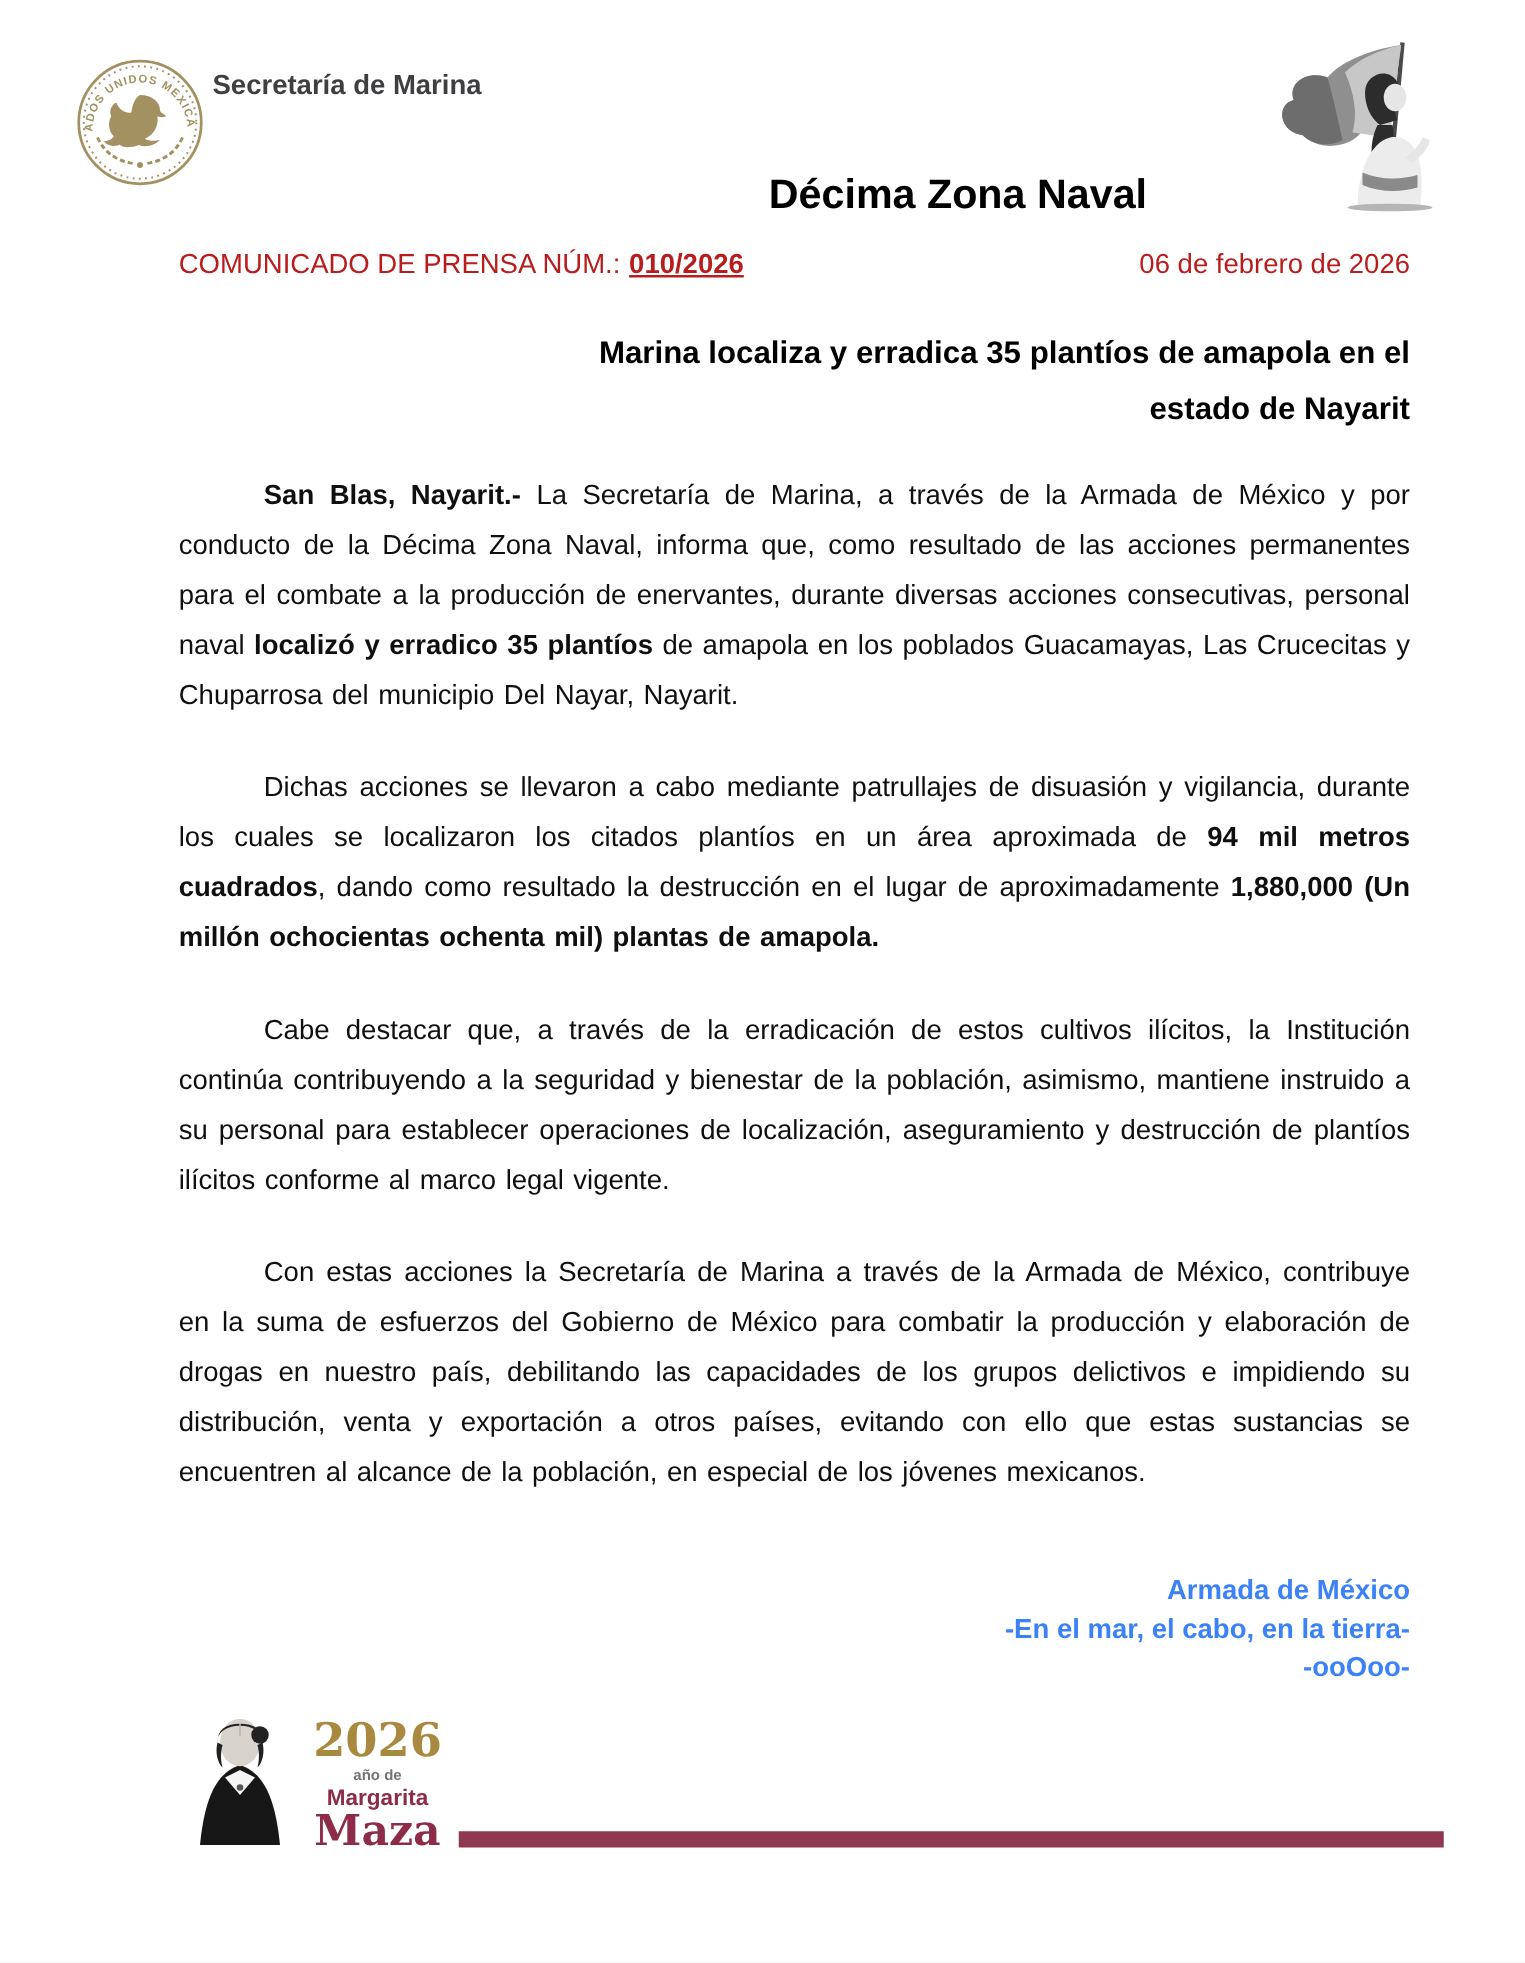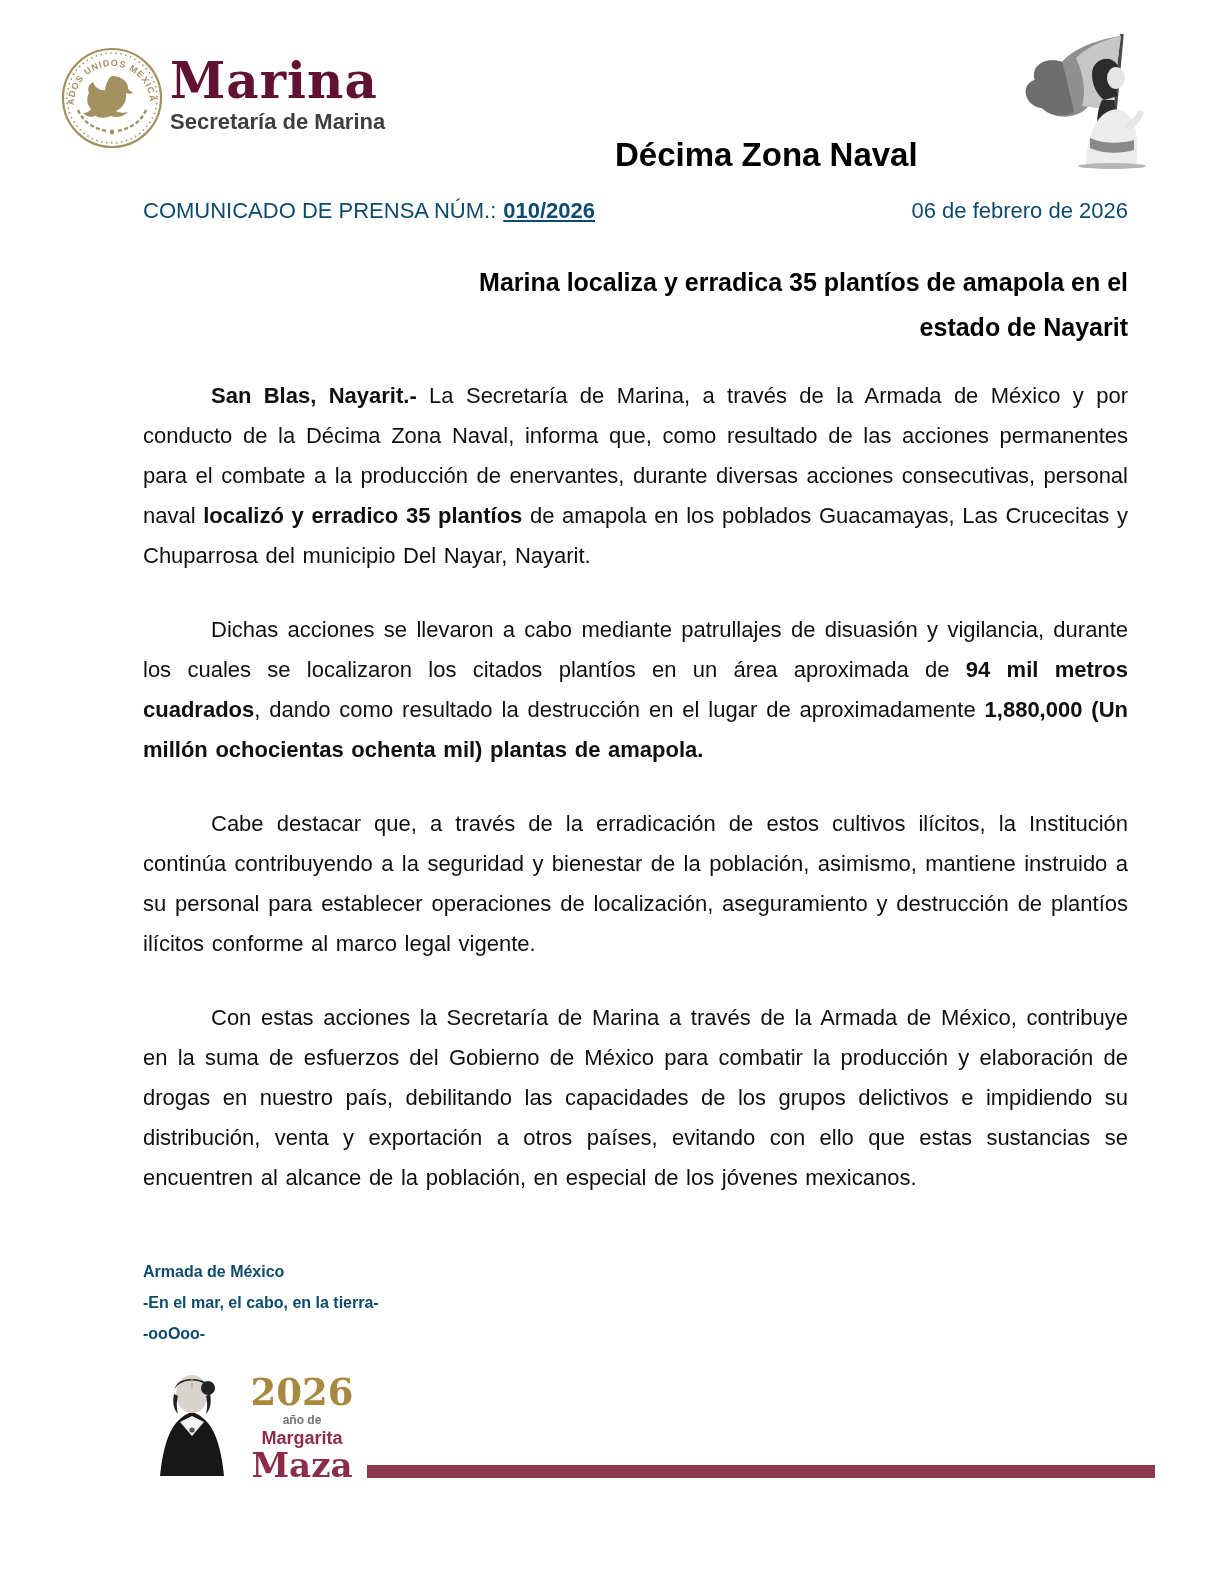--- a/index.html
+++ b/index.html
@@ -21,36 +21,36 @@
 
   .flag-art { position:absolute; left:1006px; top:30px; width:158px; height:140px; }
 
   .zone-title {
     position:absolute; left:615px; top:136px; margin:0;
     font-size:33px; font-weight:700; color:#000; white-space:nowrap;
   }
 
   .bulletin-row {
     position:absolute; left:143px; top:198px; width:985px;
-    display:flex; justify-content:space-between; font-size:22px; color:#0c4a6e;
+    display:flex; justify-content:space-between; font-size:22px; color:#b91c1c;
   }
   .bulletin-label { margin-right:7px; }
   .bulletin-number { font-weight:700; text-decoration:underline; }
 
   
   main { position:absolute; left:143px; top:260px; width:985px; }
   .doc-title {
     margin:0 0 26px 0; font-size:25px; font-weight:700; text-align:right;
     line-height:45px; color:#000;
   }
   .body-p {
     margin:0 0 34px 0; font-size:22px; line-height:40px;
     text-align:justify; text-indent:68px; word-spacing:1.5px; color:#0f0f0f;
   }
-  .signoff { margin-top:58px; text-align:left; font-weight:700; font-size:16px; line-height:31px; color:#0c4a6e; }
+  .signoff { margin-top:58px; text-align:right; font-weight:700; font-size:22px; line-height:31px; color:#3b82f6; }
 
   
   .footer-portrait { position:absolute; left:140px; top:1364px; width:104px; height:116px; }
   .footer-textblock { position:absolute; left:246px; top:1374px; width:112px; text-align:center; }
   .fy { font-family:"DejaVu Serif", serif; font-weight:700; font-size:37px; line-height:37px; color:#a8893f; }
   .f1 { font-size:12px; font-weight:700; color:#737373; margin-top:2px; }
   .f2 { font-size:18px; font-weight:700; color:#8c2c48; margin-top:1px; }
   .f3 { font-family:"DejaVu Serif", serif; font-weight:700; font-size:34px; line-height:33px; color:#8c2c48; }
   .footer-bar { position:absolute; left:367px; top:1465px; width:788px; height:13px; background:#8e3950; }
 </style>
@@ -75,21 +75,20 @@
         <path d="M52,30 c10,0 16,6 16,12 c0,2 3,3 5,5 c-3,1.2 -5,1 -7,0 c1,8 -3,15 -10,18 c3,2 8,2 12,1 c-5,5 -12,6 -17,4 c-4,2 -10,2 -14,-1 c-5,3 -11,2 -14,-2 c4,0 7,-2 8,-4 c-4,-4 -5,-11 -2,-16 c-2,-4 0,-9 4,-11 c2,6 8,9 12,8 c1,-6 3,-12 7,-14 z"></path>
         <path d="M36,64 q4,6 10,7 q-6,2 -10,-1 z"></path>
       </g>
       <g fill="none" stroke="#a39161" stroke-width="2.4" stroke-dasharray="4 2.5">
         <path d="M18,64 q8,18 30,21"></path>
         <path d="M86,64 q-8,18 -30,21"></path>
       </g>
       <circle cx="52" cy="86" r="2.4" fill="#a39161"></circle>
     </svg>
     <div class="brand-text">
-      <div class="wordmark">Marina</div>
       <div class="brand-sub">Secretaría de Marina</div>
     </div>
   </div>
 
   <svg class="flag-art" viewBox="0 0 158 140">
 
     <path d="M116,4 L104,136" stroke="#4a4a4a" stroke-width="3.5" fill="none"></path>
 
     <path d="M115,6 C88,10 66,20 56,32 C40,26 24,36 29,50 C14,54 18,76 36,78 C50,92 76,88 84,74 L106,80 C108,56 112,28 115,6 Z" fill="#8f8f8f"></path>
     <path d="M115,6 C96,10 80,18 70,28 C78,46 80,62 76,76 L106,80 C108,56 112,28 115,6 Z" fill="#c7c7c7"></path>

